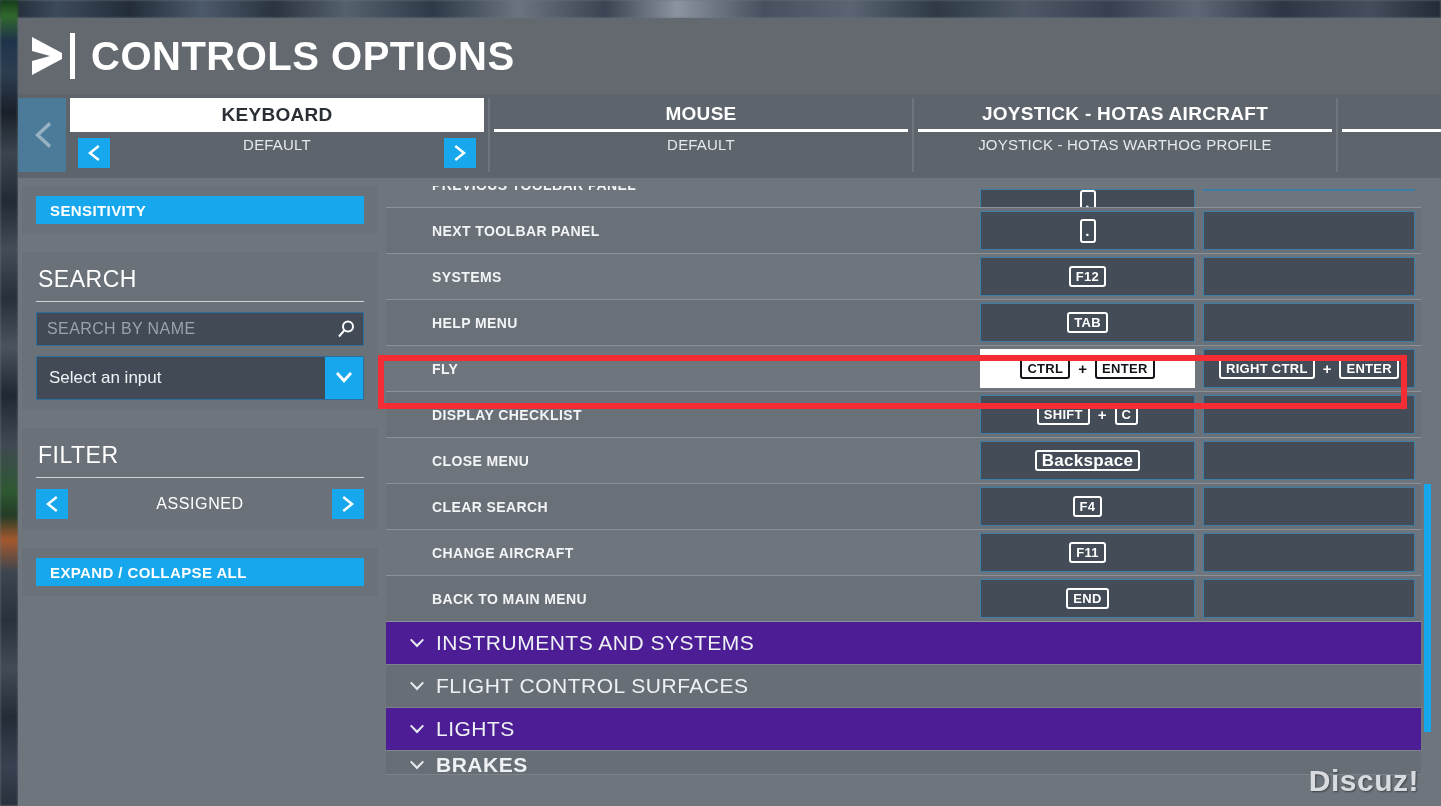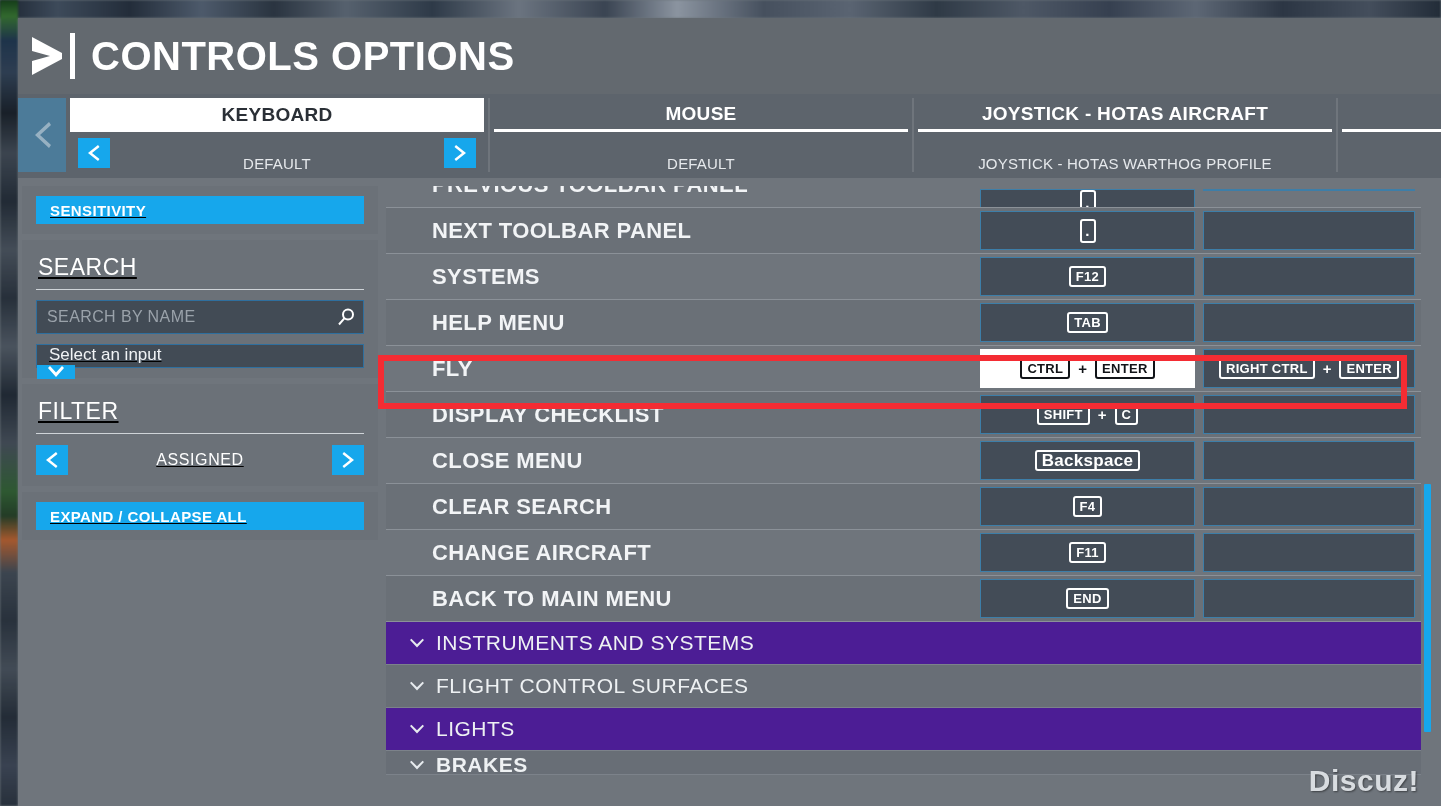--- a/index.html
+++ b/index.html
@@ -98,21 +98,21 @@
     height: 34px; display: flex; align-items: center; justify-content: center;
     font-size: 19px; font-weight: bold; color: #ffffff;
     letter-spacing: .3px; white-space: nowrap;
     border-bottom: 3px solid #ffffff;
   }
   .tab.active .tab-name {
     background: #ffffff; color: #2a2f36; border-bottom: none;
   }
   .tab-profile-row {
     height: 36px; margin-top: 4px;
-    display: flex; align-items: flex-end; justify-content: center;
+    display: flex; align-items: flex-start; justify-content: center;
     position: relative;
   }
   .tab-profile {
     font-size: 15px; color: #e6e9ec; letter-spacing: .2px;
     white-space: nowrap;
   }
   .prof-arrow {
     position: absolute; top: 2px; width: 32px; height: 30px;
     background: #16a7ec;
     display: flex; align-items: center; justify-content: center;
@@ -125,21 +125,21 @@
     position: relative; width: 100%;
     height: calc(788px - 76px - 84px);
     background: #6f757c;
     display: flex;
     padding: 8px 0 0 0;
   }
 
   
   .sidebar {
     width: 356px; flex: 0 0 auto; margin-left: 4px;
-    display: flex; flex-direction: column; gap: 6px; text-decoration: underline;
+    display: flex; flex-direction: column; gap: 18px;
   }
   .panel { background: #6b7178; padding: 10px 14px; }
   .btn-blue {
     background: #16a7ec; color: #ffffff;
     font-size: 15px; font-weight: bold; letter-spacing: .4px;
     height: 28px; display: flex; align-items: center;
     padding-left: 14px;
   }
   .panel-title {
     color: #ffffff; font-size: 23px; letter-spacing: .5px;
@@ -158,22 +158,22 @@
     padding: 0 36px 0 10px;
     font-family: "Liberation Sans", sans-serif;
   }
   .search-field input::placeholder { color: #9aa2aa; opacity: 1; }
   .search-icon {
     position: absolute; right: 7px; top: 50%; transform: translateY(-50%);
     width: 20px; height: 20px;
   }
 
   .select-row {
-    position: relative; height: 24px; display: flex;
-    border: 1px solid #2f6f9e; background: #424b55; flex-direction: column;
+    position: relative; height: 44px; display: flex;
+    border: 1px solid #2f6f9e; background: #424b55;
   }
   .select-value {
     flex: 1 1 auto; display: flex; align-items: center;
     padding-left: 12px; color: #f0f3f5; font-size: 17px;
   }
   .select-caret {
     width: 38px; flex: 0 0 auto; background: #16a7ec;
     display: flex; align-items: center; justify-content: center;
   }
 
@@ -204,21 +204,21 @@
     border-bottom: 1px solid #8b9198;
   }
   .bind-row.alt { background: #6a7077; }
   .bind-row.top-clip { height: 22px; align-items: flex-start; overflow: hidden; }
   .bind-row.top-clip .bind-name { height: 46px; margin-top: -24px; }
 
   .bind-name {
     width: 590px; flex: 0 0 auto;
     display: flex; align-items: center;
     padding-left: 46px;
-    color: #f2f4f6; font-size: 22px; font-weight: bold;
+    color: #f2f4f6; font-size: 14px; font-weight: bold;
     letter-spacing: .4px;
   }
   .bind-cell {
     flex: 0 0 auto; width: 215px;
     margin: 3px 4px; border: 1px solid #3d7ea8;
     background: #434c57;
     display: flex; align-items: center; justify-content: center;
     gap: 8px;
   }
   .bind-cell.wide { width: 212px; }

